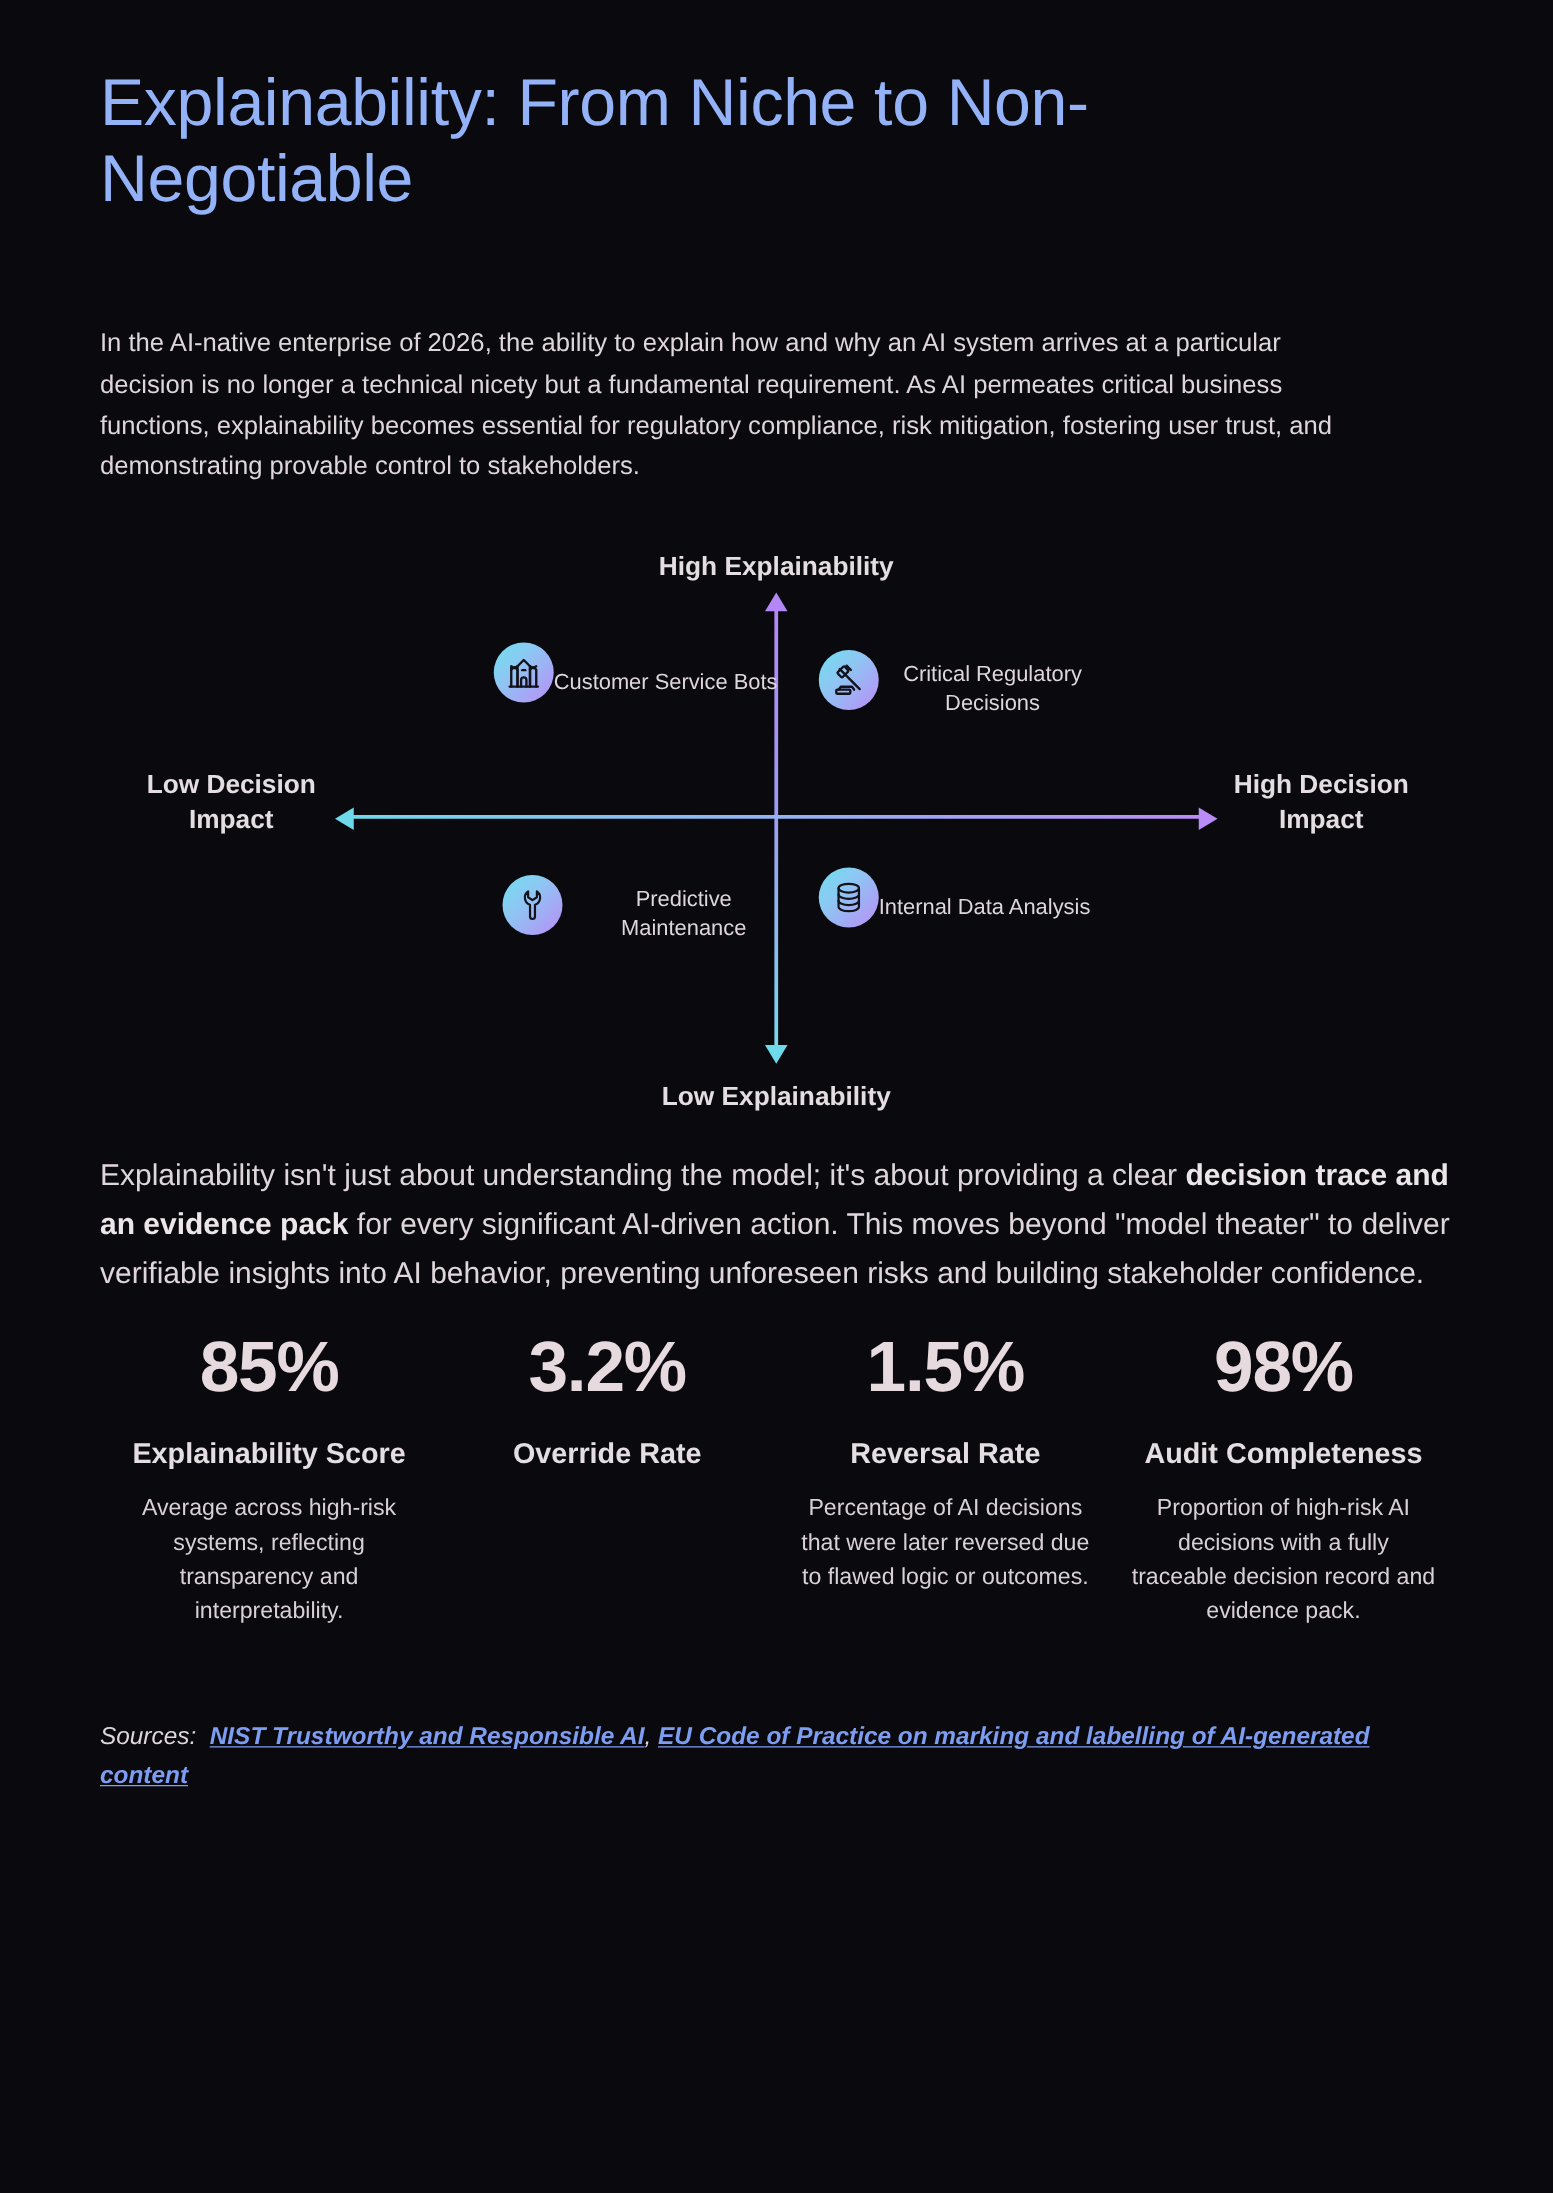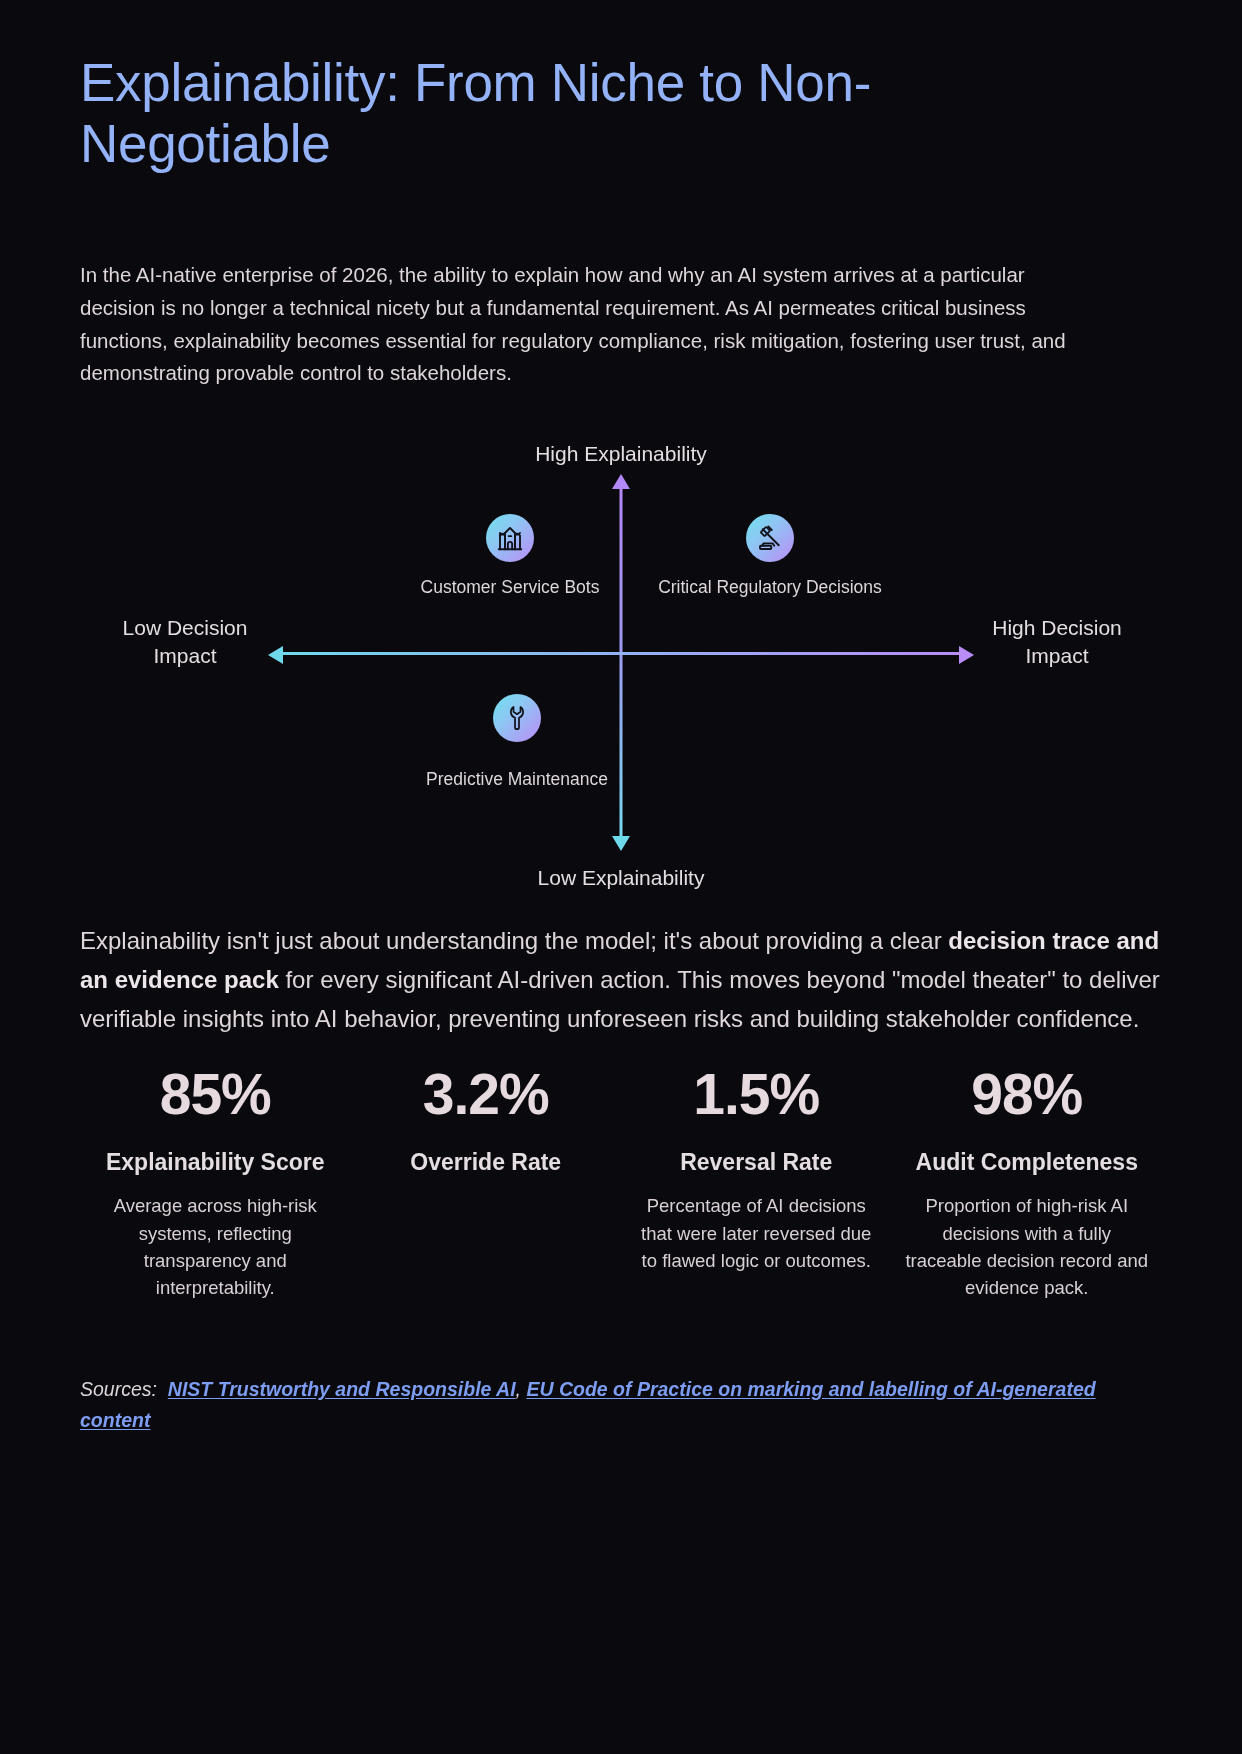--- a/index.html
+++ b/index.html
@@ -51,21 +51,21 @@
   .quadrant {
     position: relative;
     margin-top: 44px;
     height: 460px;
     width: 1082px;
   }
 
   .q-axis-label {
     position: absolute;
     font-size: 21px;
-    font-weight: 400;
+    font-weight: 700;
     color: #e4dde1;
     text-align: center;
     line-height: 1.35;
   }
   .q-axis-top    { top: 6px;  left: 0; right: 0; }
   .q-axis-bottom { top: 430px; left: 0; right: 0; }
   .q-axis-left   { top: 180px; left: 10px;  width: 190px; }
   .q-axis-right  { top: 180px; right: 10px; width: 190px; }
 
   
@@ -119,21 +119,21 @@
     border-bottom: 9px solid transparent;
     border-left: 15px solid #b98cf7;
   }
 
   
   .q-item {
     position: absolute;
     width: 230px;
     text-align: center;
     display: flex;
-    flex-direction: column;
+    flex-direction: row;
     align-items: center;
   }
   .q-item.tl { left: 315px;  top: 80px; }
   .q-item.tr { left: 575px;  top: 80px; }
   .q-item.bl { left: 322px;  top: 260px; gap: 12px; }
   .q-item.br { left: 575px;  top: 260px; }
 
   .q-icon {
     width: 48px; height: 48px;
     border-radius: 50%;
@@ -270,20 +270,31 @@
 
     <div class="q-item bl">
       <div class="q-icon">
         <svg width="28" height="28" viewBox="0 0 24 24" fill="none" stroke="#12121a" stroke-width="1.5" stroke-linecap="round" stroke-linejoin="round">
           <path d="M9 2.6v4.1l3 2 3-2V2.6a5.2 5.2 0 0 1-1.3 9.2v8.1a1.7 1.7 0 0 1-3.4 0v-8.1A5.2 5.2 0 0 1 9 2.6z"></path>
         </svg>
       </div>
       <div class="q-label">Predictive Maintenance</div>
     </div>
 
+    <div class="q-item br">
+      <div class="q-icon">
+        <svg width="28" height="28" viewBox="0 0 24 24" fill="none" stroke="#12121a" stroke-width="1.5" stroke-linecap="round" stroke-linejoin="round">
+          <ellipse cx="12" cy="5.6" rx="7" ry="3"></ellipse>
+          <path d="M5 5.6v12.8c0 1.66 3.13 3 7 3s7-1.34 7-3V5.6"></path>
+          <path d="M5 9.9c0 1.66 3.13 3 7 3s7-1.34 7-3"></path>
+          <path d="M5 14.2c0 1.66 3.13 3 7 3s7-1.34 7-3"></path>
+        </svg>
+      </div>
+      <div class="q-label">Internal Data Analysis</div>
+    </div>
 
   </div>
 
   <p class="mid"><span>Explainability isn't just about understanding the model; it's about providing a clear </span><b>decision trace and an evidence pack</b><span> for every significant AI-driven action. This moves beyond "model theater" to deliver verifiable insights into AI behavior, preventing unforeseen risks and building stakeholder confidence.</span></p>
 
   <div class="stats">
 
     <div class="stat">
       <div class="stat-value">85%</div>
       <div class="stat-label">Explainability Score</div>

